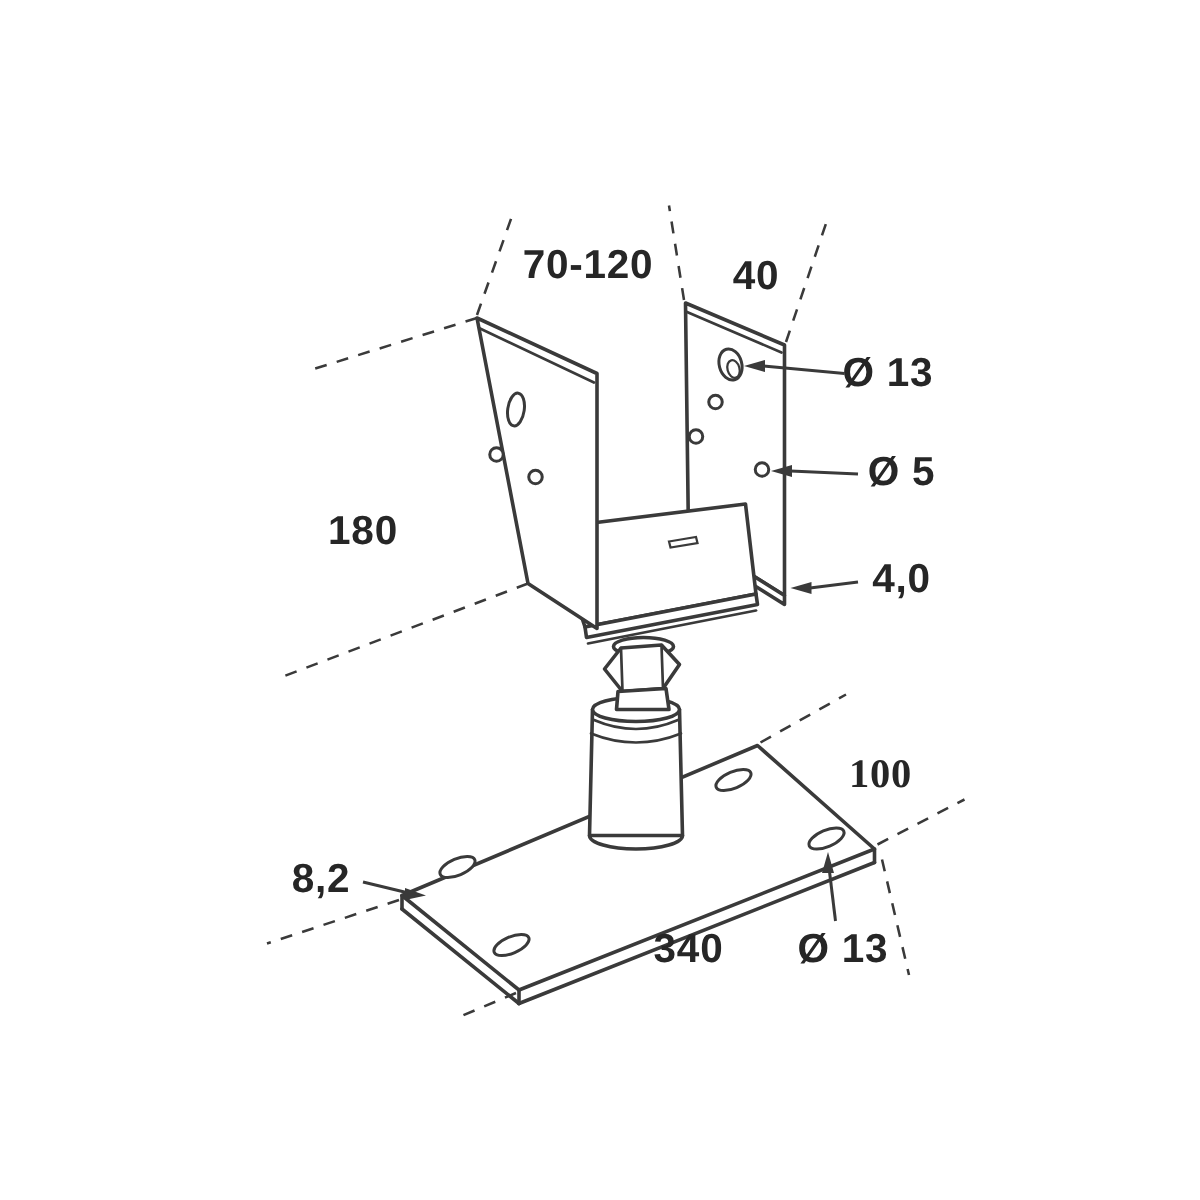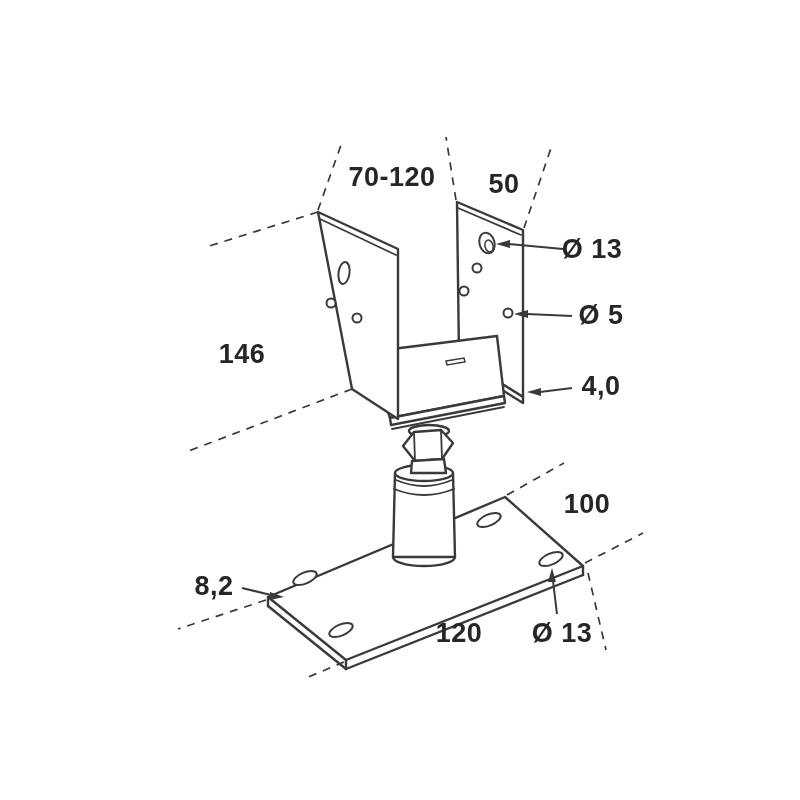--- a/index.html
+++ b/index.html
@@ -110,23 +110,23 @@
 
       <line class="leader" x1="242" y1="588" x2="271" y2="595"></line>
       <polygon class="arrow" points="284,597 270,592 270,600"></polygon>
 
       <line class="leader" x1="553" y1="581" x2="557" y2="614"></line>
       <polygon class="arrow" points="552,568 548,582 556,582"></polygon>
     </g>
   </svg>
 
   <div class="dim" style="left:392px;top:177px;">70-120</div>
-  <div class="dim" style="left:504px;top:184px;">50</div>
+  <div class="dim" style="left:504px;top:184px;">40</div>
   <div class="dim" style="left:592px;top:249px;">Ø 13</div>
   <div class="dim" style="left:601px;top:315px;">Ø 5</div>
   <div class="dim" style="left:601px;top:386px;text-align:center;">4,0</div>
-  <div class="dim" style="left:242px;top:354px;">146</div>
-  <div class="dim" style="left:587px;top:504px;">100</div>
+  <div class="dim" style="left:242px;top:354px;">180</div>
+  <div class="dim" style="left:587px;top:516px;font-family:Liberation Serif, serif;">100</div>
   <div class="dim" style="left:214px;top:586px;">8,2</div>
-  <div class="dim" style="left:459px;top:633px;">120</div>
+  <div class="dim" style="left:459px;top:633px;">340</div>
   <div class="dim" style="left:562px;top:633px;">Ø 13</div>
 
 </div>
 
 </body></html>

